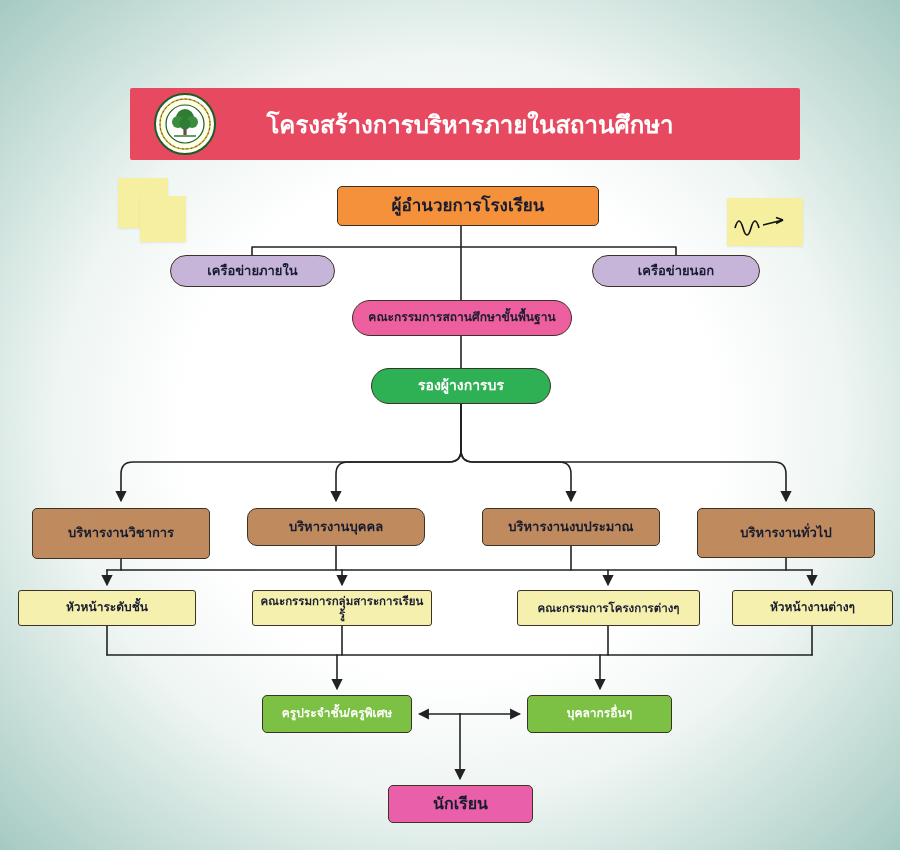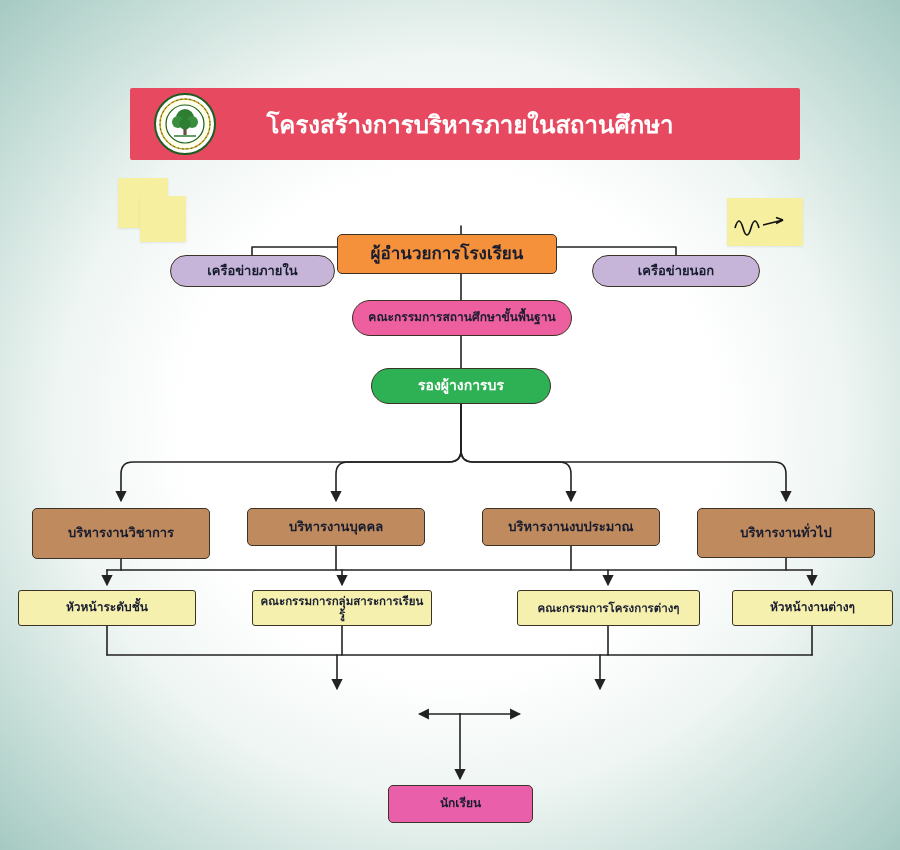--- a/index.html
+++ b/index.html
@@ -26,36 +26,36 @@
   
   .node{
     position:absolute;box-sizing:border-box;
     display:flex;align-items:center;justify-content:center;
     border:1.5px solid #3c3326;border-radius:5px;
     font-weight:bold;font-size:13px;color:#181c2f;text-align:center;
     line-height:1.1;padding:2px 6px;
   }
   .pill{border-radius:17px;}
   .white-text{color:#ffffff;}
-  #node-director{left:337px;top:186px;width:220px;height:40px;font-size:17px;margin-top:48px;}
+  #node-director{left:337px;top:186px;width:262px;height:40px;font-size:17px;}
   #node-network-internal{left:170px;top:255px;width:165px;height:32px;}
   #node-network-external{left:592px;top:255px;width:168px;height:32px;}
   #node-board{left:352px;top:300px;width:220px;height:36px;font-size:12px;border-radius:18px;}
   #node-deputy{left:371px;top:368px;width:180px;height:36px;font-size:14px;border-radius:18px;}
   #node-dept-academic{left:32px;top:508px;width:178px;height:51px;}
   #node-dept-personnel{left:247px;top:508px;width:178px;height:38px;}
   #node-dept-budget{left:482px;top:508px;width:178px;height:38px;}
   #node-dept-general{left:697px;top:508px;width:178px;height:50px;}
   #node-head-grade{left:18px;top:590px;width:178px;height:36px;font-size:12px;border-radius:3px;}
   #node-committee-learning{left:252px;top:590px;width:180px;height:36px;font-size:11.5px;border-radius:3px;}
   #node-committee-projects{left:517px;top:590px;width:183px;height:36px;font-size:11.5px;border-radius:3px;}
   #node-head-departments{left:732px;top:590px;width:161px;height:36px;font-size:12px;border-radius:3px;}
   #node-teachers{left:262px;top:695px;width:150px;height:38px;font-size:12px;}
   #node-other-staff{left:527px;top:695px;width:145px;height:38px;font-size:12px;}
-  #node-students{left:388px;top:785px;width:145px;height:38px;font-size:12px;}
+  #node-students{left:388px;top:785px;width:145px;height:38px;font-size:16px;}
   
   .note{position:absolute;box-shadow:0 1px 2px rgba(0,0,0,0.08);}
   #note-left-back{left:118px;top:178px;width:50px;height:50px;}
   #note-left-front{left:140px;top:196px;width:46px;height:46px;}
   #note-right{left:727px;top:198px;width:76px;height:48px;}
   
   #connectors{position:absolute;left:0;top:0;pointer-events:none;}
 </style>
 </head>
 <body>
@@ -139,31 +139,33 @@
   <div class="node pill" id="node-network-internal" style="background-color: rgb(198, 181, 217);">เครือข่ายภายใน</div>
 
   <div class="node pill" id="node-network-external" style="background-color: rgb(198, 181, 217); font-family: Liberation Serif, serif;">เครือข่ายนอก</div>
 
   <div class="node pill" id="node-board" style="background-color: rgb(238, 95, 159);">คณะกรรมการสถานศึกษาขั้นพื้นฐาน</div>
 
   <div class="node pill white-text" id="node-deputy" style="background-color: rgb(46, 176, 84);">รองผู้างการบร</div>
 
   <div class="node" id="node-dept-academic" style="background-color: rgb(191, 138, 94);">บริหารงานวิชาการ</div>
 
-  <div class="node" id="node-dept-personnel" style="background-color: rgb(191, 138, 94);">บริหารงานบุคคล</div>
+  <div class="node" id="node-dept-personnel" style="background-color: rgb(191, 138, 94); border-radius: 10px;">บริหารงานบุคคล</div>
 
   <div class="node" id="node-dept-budget" style="background-color: rgb(191, 138, 94);">บริหารงานงบประมาณ</div>
 
   <div class="node" id="node-dept-general" style="background-color: rgb(191, 138, 94);">บริหารงานทั่วไป</div>
 
   <div class="node" id="node-head-grade" style="background-color: rgb(245, 240, 174);">หัวหน้าระดับชั้น</div>
 
   <div class="node" id="node-committee-learning" style="background-color: rgb(245, 240, 174);">คณะกรรมการกลุ่มสาระการเรียนรู้</div>
 
   <div class="node" id="node-committee-projects" style="background-color: rgb(245, 240, 174);">คณะกรรมการโครงการต่างๆ</div>
 
   <div class="node" id="node-head-departments" style="background-color: rgb(245, 240, 174);">หัวหน้างานต่างๆ</div>
 
+  <div class="node white-text" id="node-teachers" style="background-color: rgb(124, 193, 67);">ครูประจำชั้น/ครูพิเศษ</div>
 
+  <div class="node white-text" id="node-other-staff" style="background-color: rgb(124, 193, 67);">บุคลากรอื่นๆ</div>
 
   <div class="node" id="node-students" style="background-color: rgb(233, 95, 169);">นักเรียน</div>
 
 </div>
 
 </body></html>

